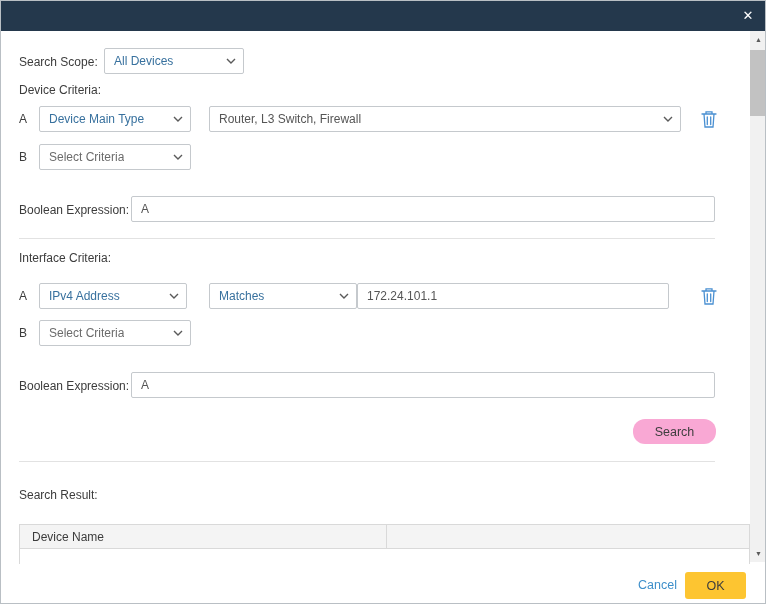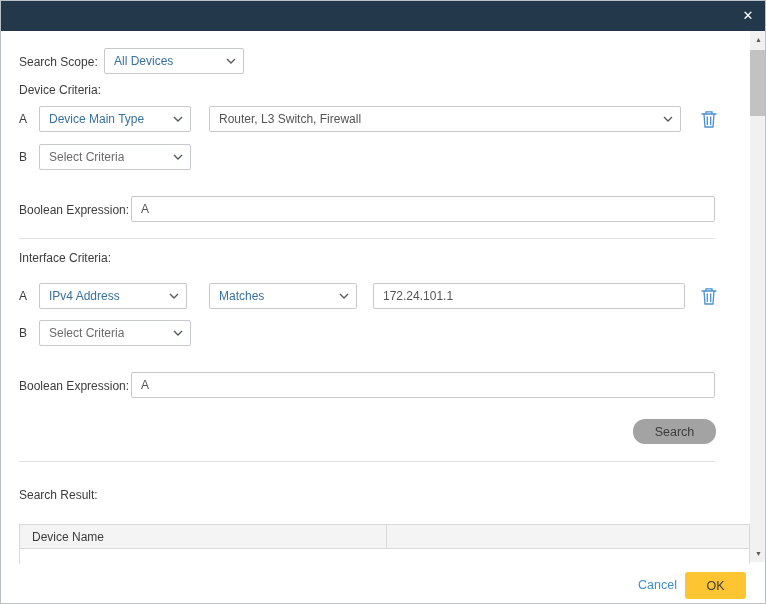--- a/index.html
+++ b/index.html
@@ -21,21 +21,21 @@
   .dd.dark  .val { color:#555; }
   .dd .caret { flex:0 0 auto; margin-left:6px; display:flex; align-items:center; }
 
   .ti { position:absolute; height:26px; background:#fff; border:1px solid #c5c9cd; border-radius:2px;
         font-size:12px; color:#555; padding:0 9px; font-family:"Liberation Sans", sans-serif; }
 
   .trash { position:absolute; width:22px; height:24px; background:none; border:none; cursor:pointer; padding:1px; }
 
   .hr { position:absolute; height:1px; background:#e2e2e2; }
 
-  .btn-search { position:absolute; left:632px; top:418px; width:83px; height:25px; background:#a3a3a3; border:none;
+  .btn-search { position:absolute; left:632px; top:418px; width:83px; height:25px; background:#f9a8d4; border:none;
                 border-radius:12px; font-size:12.5px; color:#3d3d3d; cursor:pointer; font-family:"Liberation Sans", sans-serif; }
 
   .tbl { position:absolute; left:18px; top:523px; width:731px; }
   .tbl-head { display:flex; height:25px; background:#f4f4f4; border:1px solid #d9d9d9; }
   .tbl-head .cell { display:flex; align-items:center; padding:0 12px; font-size:12px; color:#3c3c3c; border-right:1px solid #d9d9d9; }
   .tbl-head .cell.c1 { width:367px; }
   .tbl-head .cell.c2 { width:327px; }
   .tbl-head .cell.sp { width:35px; border-right:none; }
   .tbl-body { height:16px; border-left:1px solid #d9d9d9; border-right:1px solid #d9d9d9; background:#fff; }
 
@@ -122,21 +122,21 @@
     </span>
   </div>
   <div class="dd" style="left:208px; top:282px; width:148px;">
     <span class="val">Matches</span>
     <span class="caret">
       <svg width="10" height="6" viewBox="0 0 10 6">
           <polyline points="1,1 5,5 9,1" fill="none" stroke="#5a5a5a" stroke-width="1.4"></polyline>
         </svg>
     </span>
   </div>
-  <input class="ti" style="left: 372px; top: 282px; width: 312px;" value="172.24.101.1">
+  <input class="ti" style="left: 356px; top: 282px; width: 312px;" value="172.24.101.1">
   <button class="trash" style="left:697px; top:284px;">
     <svg width="18" height="20" viewBox="0 0 18 20">
       <path d="M2 5 h14 M6 5 V2.8 h6 V5 M4 5 l1 13 h8 l1 -13 M7.3 8 v7.5 M10.7 8 v7.5" fill="none" stroke="#4a90d2" stroke-width="1.3" stroke-linecap="round"></path>
     </svg>
   </button>
 
   <span class="key" style="left:18px; top:325px;">B</span>
   <div class="dd muted" style="left:38px; top:319px; width:152px;">
     <span class="val">Select Criteria</span>
     <span class="caret">

